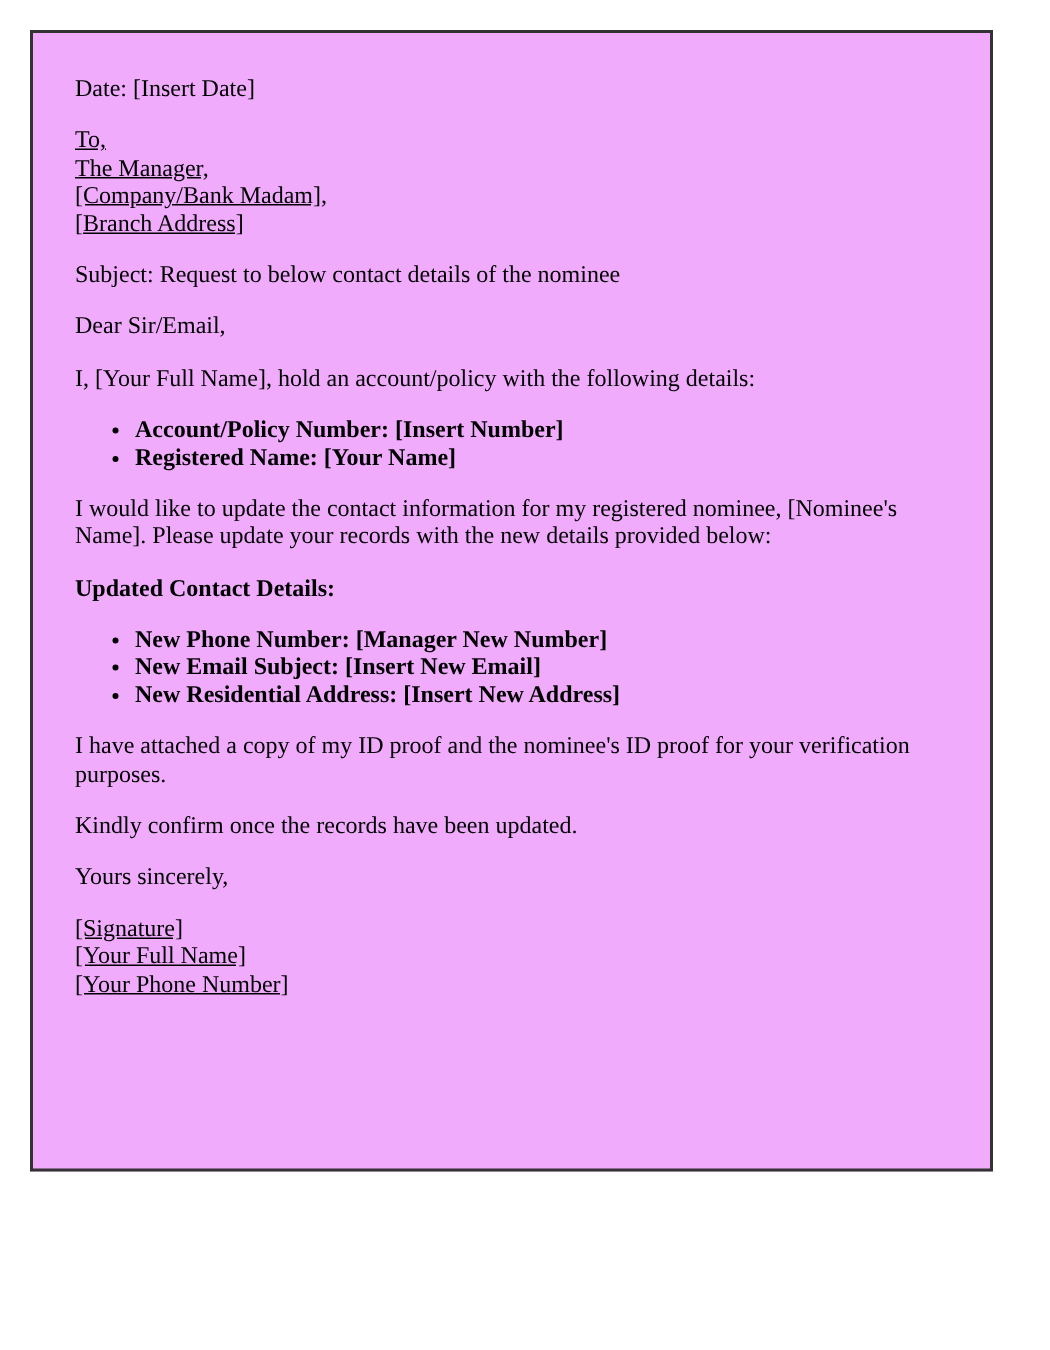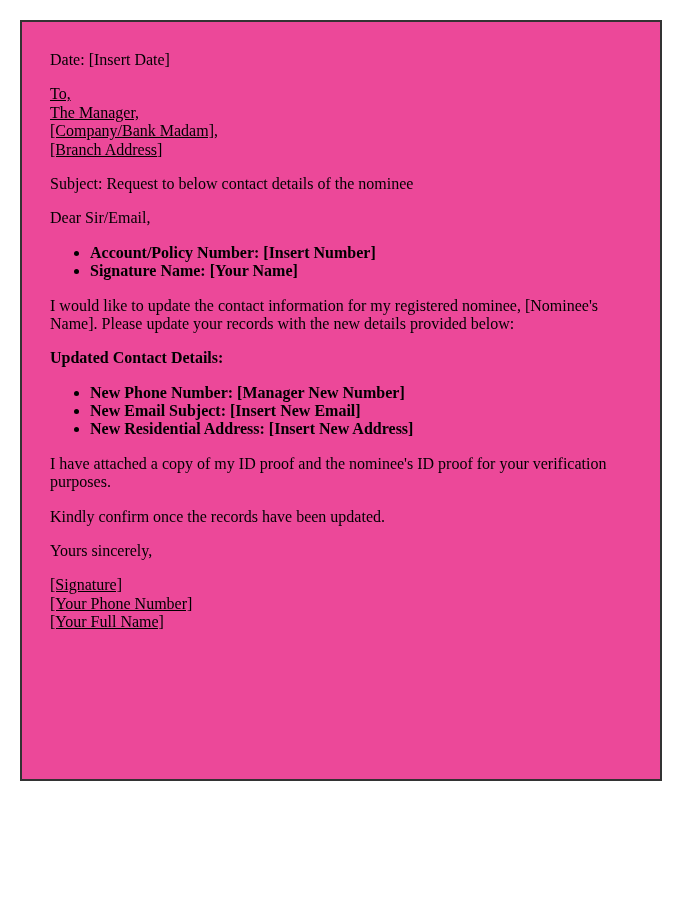--- a/index.html
+++ b/index.html
@@ -15,21 +15,21 @@
     color: #000000;
   }
   .page {
     position: absolute;
     left: 20px;
     top: 20px;
     width: 642px;
     height: 761px;
     box-sizing: border-box;
     border: 2px solid #333333;
-    background: #ec4899;
+    background: #f0abfc;
     padding: 13px 28px 36px 28px;
     overflow: hidden;
   }
   .page p {
     margin: 16px 0;
     font-size: 16px;
     line-height: 1.15;
   }
   .block div {
     font-size: 16px;
@@ -63,41 +63,42 @@
     <div>To,</div>
     <div>The Manager,</div>
     <div>[Company/Bank Madam],</div>
     <div>[Branch Address]</div>
   </div>
 
   <p>Subject: Request to below contact details of the nominee</p>
 
   <p>Dear Sir/Email,</p>
 
+  <p>I, [Your Full Name], hold an account/policy with the following details:</p>
 
   <ul>
     <li>Account/Policy Number: [Insert Number]</li>
-    <li>Signature Name: [Your Name]</li>
+    <li>Registered Name: [Your Name]</li>
   </ul>
 
   <p>I would like to update the contact information for my registered nominee, [Nominee's Name]. Please update your records with the new details provided below:</p>
 
   <p class="bold-heading">Updated Contact Details:</p>
 
   <ul>
     <li>New Phone Number: [Manager New Number]</li>
     <li>New Email Subject: [Insert New Email]</li>
     <li>New Residential Address: [Insert New Address]</li>
   </ul>
 
   <p>I have attached a copy of my ID proof and the nominee's ID proof for your verification purposes.</p>
 
   <p>Kindly confirm once the records have been updated.</p>
 
   <p>Yours sincerely,</p>
 
   <div class="block">
     <div>[Signature]</div>
+    <div>[Your Full Name]</div>
     <div>[Your Phone Number]</div>
-    <div>[Your Full Name]</div>
   </div>
 
 </div>
 
 </body></html>

